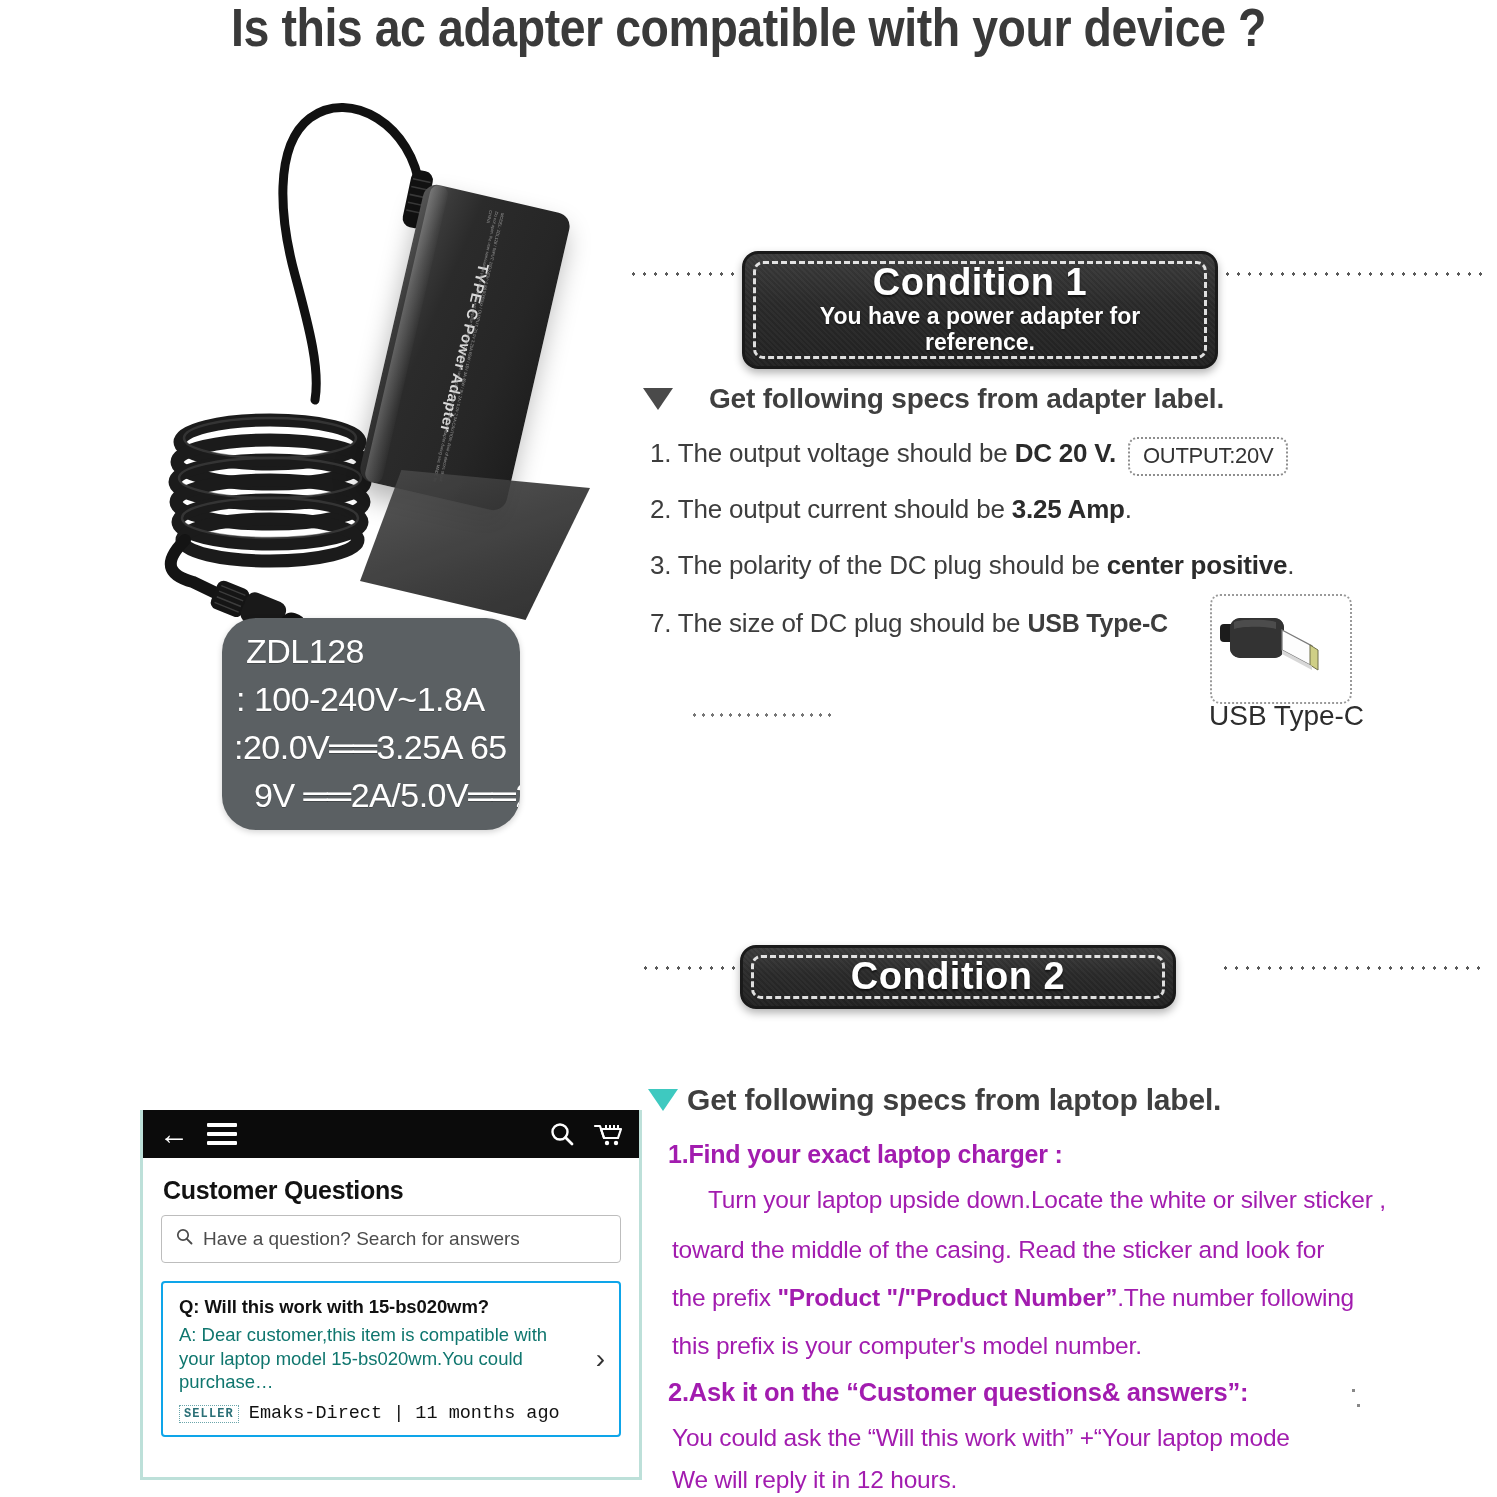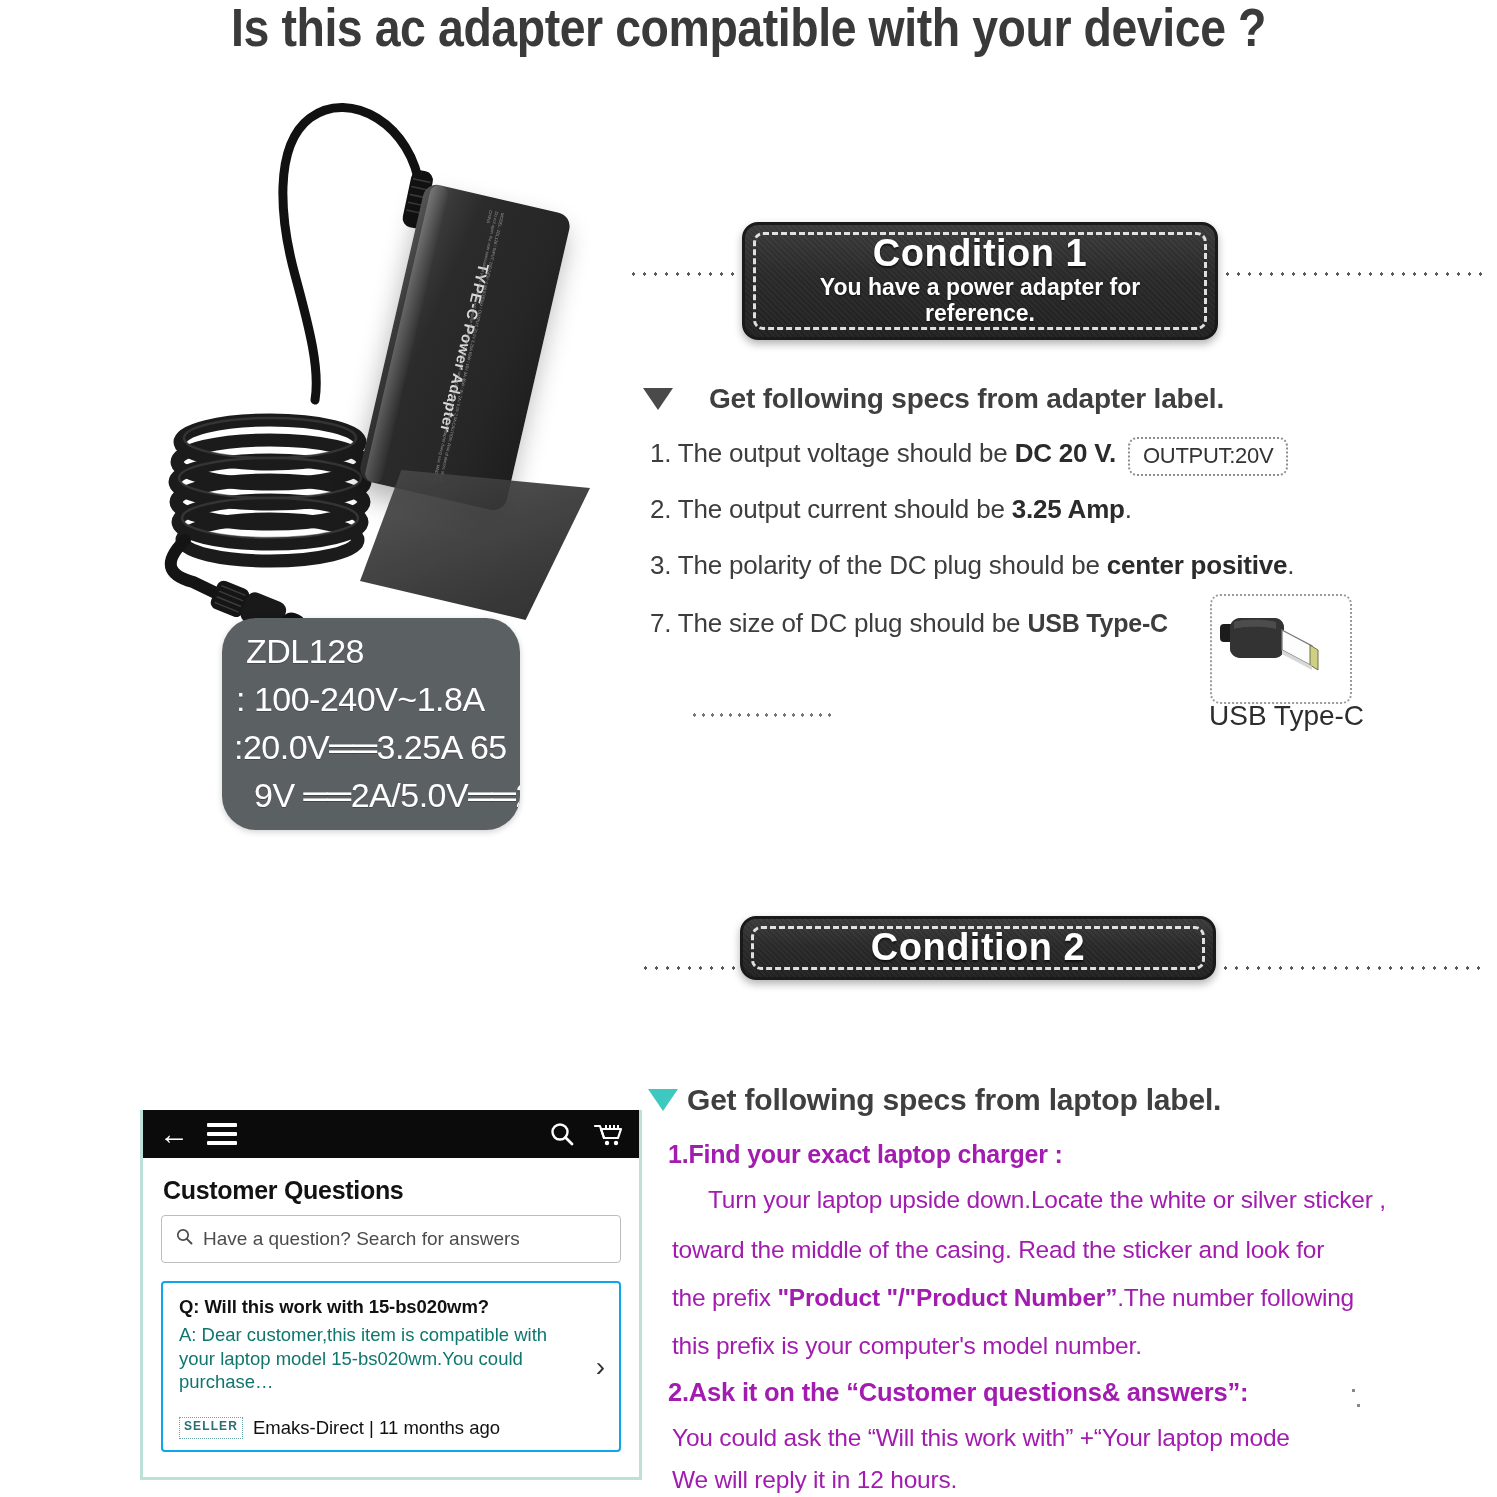--- a/index.html
+++ b/index.html
@@ -111,21 +111,21 @@
     letter-spacing: -0.5px;
     text-shadow: 0 1px 0 rgba(0,0,0,0.25);
     margin-left: 24px;
   }
   #label-callout .ln1 { left: 0px;  top: 14px; }
   #label-callout .ln2 { left: -10px; top: 62px; }
   #label-callout .ln3 { left: -12px; top: 110px; }
   #label-callout .ln4 { left: 8px;  top: 158px; }
 
   
-  .cond-wrap { position: absolute; }
+  .cond-wrap { position: absolute; margin-top: 29px; }
   .cond-banner {
     position: relative;
     background:
       repeating-linear-gradient(45deg, rgba(255,255,255,0.028) 0 2px, rgba(0,0,0,0.03) 2px 4px),
       linear-gradient(180deg, #3c3c3c 0%, #2a2a2a 45%, #222 100%);
     border-radius: 16px;
     border: 3px solid #1a1a1a;
     box-shadow: 0 4px 9px rgba(0,0,0,0.30);
     text-align: center;
     color: #fff;
@@ -158,21 +158,21 @@
     height: 4px;
     background-image: radial-gradient(circle, #5a5a5a 1.6px, rgba(0,0,0,0) 1.7px);
     background-size: 11px 4px;
     background-repeat: repeat-x;
   }
 
   #cond1-wrap { left: 742px; top: 222px; width: 476px; }
   #cond1-left  { left: 628px;  top: 272px; width: 112px; }
   #cond1-right { left: 1222px; top: 272px; width: 262px; }
 
-  #cond2-wrap { left: 740px; top: 916px; width: 476px; }
+  #cond2-wrap { left: 740px; top: 916px; width: 436px; }
   #cond2-left  { left: 640px;  top: 966px; width: 98px; }
   #cond2-right { left: 1220px; top: 966px; width: 262px; }
 
   
   .section-head {
     position: absolute;
     display: flex;
     align-items: center;
     gap: 9px;
     white-space: nowrap;
@@ -294,21 +294,21 @@
   #qa-search .ph { font-size: 19px; color: #4c4c4c; }
   #qa-card {
     position: relative;
     border: 2px solid #0ea5e9;
     border-radius: 4px;
     padding: 13px 46px 11px 16px;
     margin: 0 2px;
   }
   #qa-q { font-size: 18.5px; font-weight: 700; color: #111; margin-bottom: 5px; letter-spacing: -0.1px; }
   #qa-a { font-size: 18.5px; color: #0f766e; line-height: 1.28; }
-  #qa-meta { display: flex; gap: 10px; margin-top: 23px; }
+  #qa-meta { display: flex; align-items: center; gap: 10px; margin-top: 9px; font-family: Liberation Mono, monospace; }
   #qa-seller {
     font-size: 12px; font-weight: 700; letter-spacing: 1.1px;
     color: #2a6f76; border: 1px dotted #6aa6ab; padding: 1px 4px;
   }
   #qa-meta-text { font-size: 18.5px; color: #111; }
   #qa-chevron {
     position: absolute; right: 14px; top: 50%;
     transform: translateY(-50%);
     font-size: 28px; color: #333; font-weight: 300;
   }

